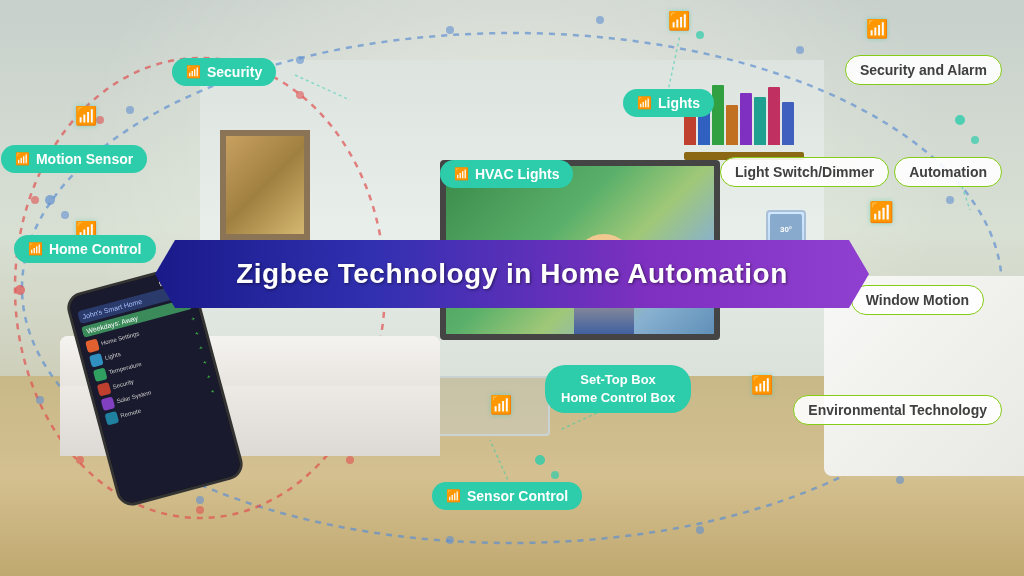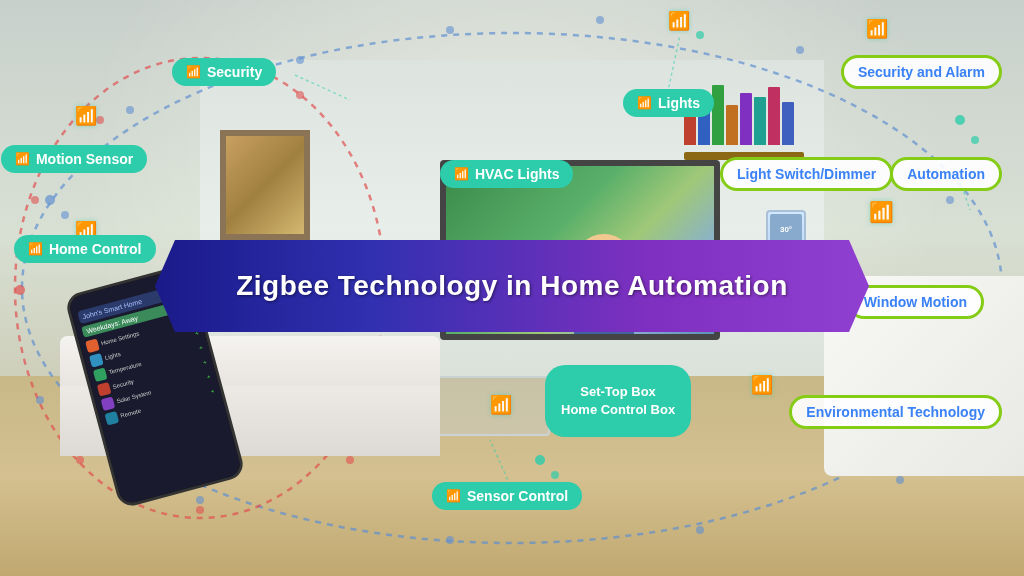--- a/index.html
+++ b/index.html
@@ -212,22 +212,22 @@
       display: flex;
       align-items: center;
       gap: 6px;
     }
     .bubble-teal {
       background: #2dccaa;
       color: #fff;
     }
     .bubble-white {
       background: rgba(255,255,255,0.9);
-      color: #3b82f6;
-      border: 3px solid #84cc16;
+      color: #404040;
+      border: 1px solid #84cc16;
     }
 
     .wifi-icon {
       display: inline-block;
       font-size: 12px;
     }
 
     
     .title-banner {
       position: absolute;
@@ -238,36 +238,36 @@
       display: flex;
       align-items: center;
       justify-content: center;
     }
     .banner-bg {
       position: relative;
       width: 100%;
     }
     .banner-ribbon {
       background: linear-gradient(90deg, #1a1a8a 0%, #3030b0 30%, #8030c0 70%, #9040d0 100%);
-      padding: 30px 40px;
+      padding: 18px 40px;
       clip-path: polygon(20px 0%, calc(100% - 20px) 0%, 100% 50%, calc(100% - 20px) 100%, 20px 100%, 0% 50%);
       text-align: center;
     }
     .banner-ribbon h1 {
       color: #fff;
       font-size: 28px;
       font-weight: 800;
       letter-spacing: 0.5px;
       text-shadow: 1px 1px 3px rgba(0,0,0,0.5);
     }
 
     
     .label-bubble-double {
       position: absolute;
-      padding: 18px 16px;
+      padding: 6px 16px;
       border-radius: 20px;
       font-size: 13px;
       font-weight: 700;
       text-align: center;
       z-index: 8;
       line-height: 1.4;
     }
 
     
     .wifi-badge {

